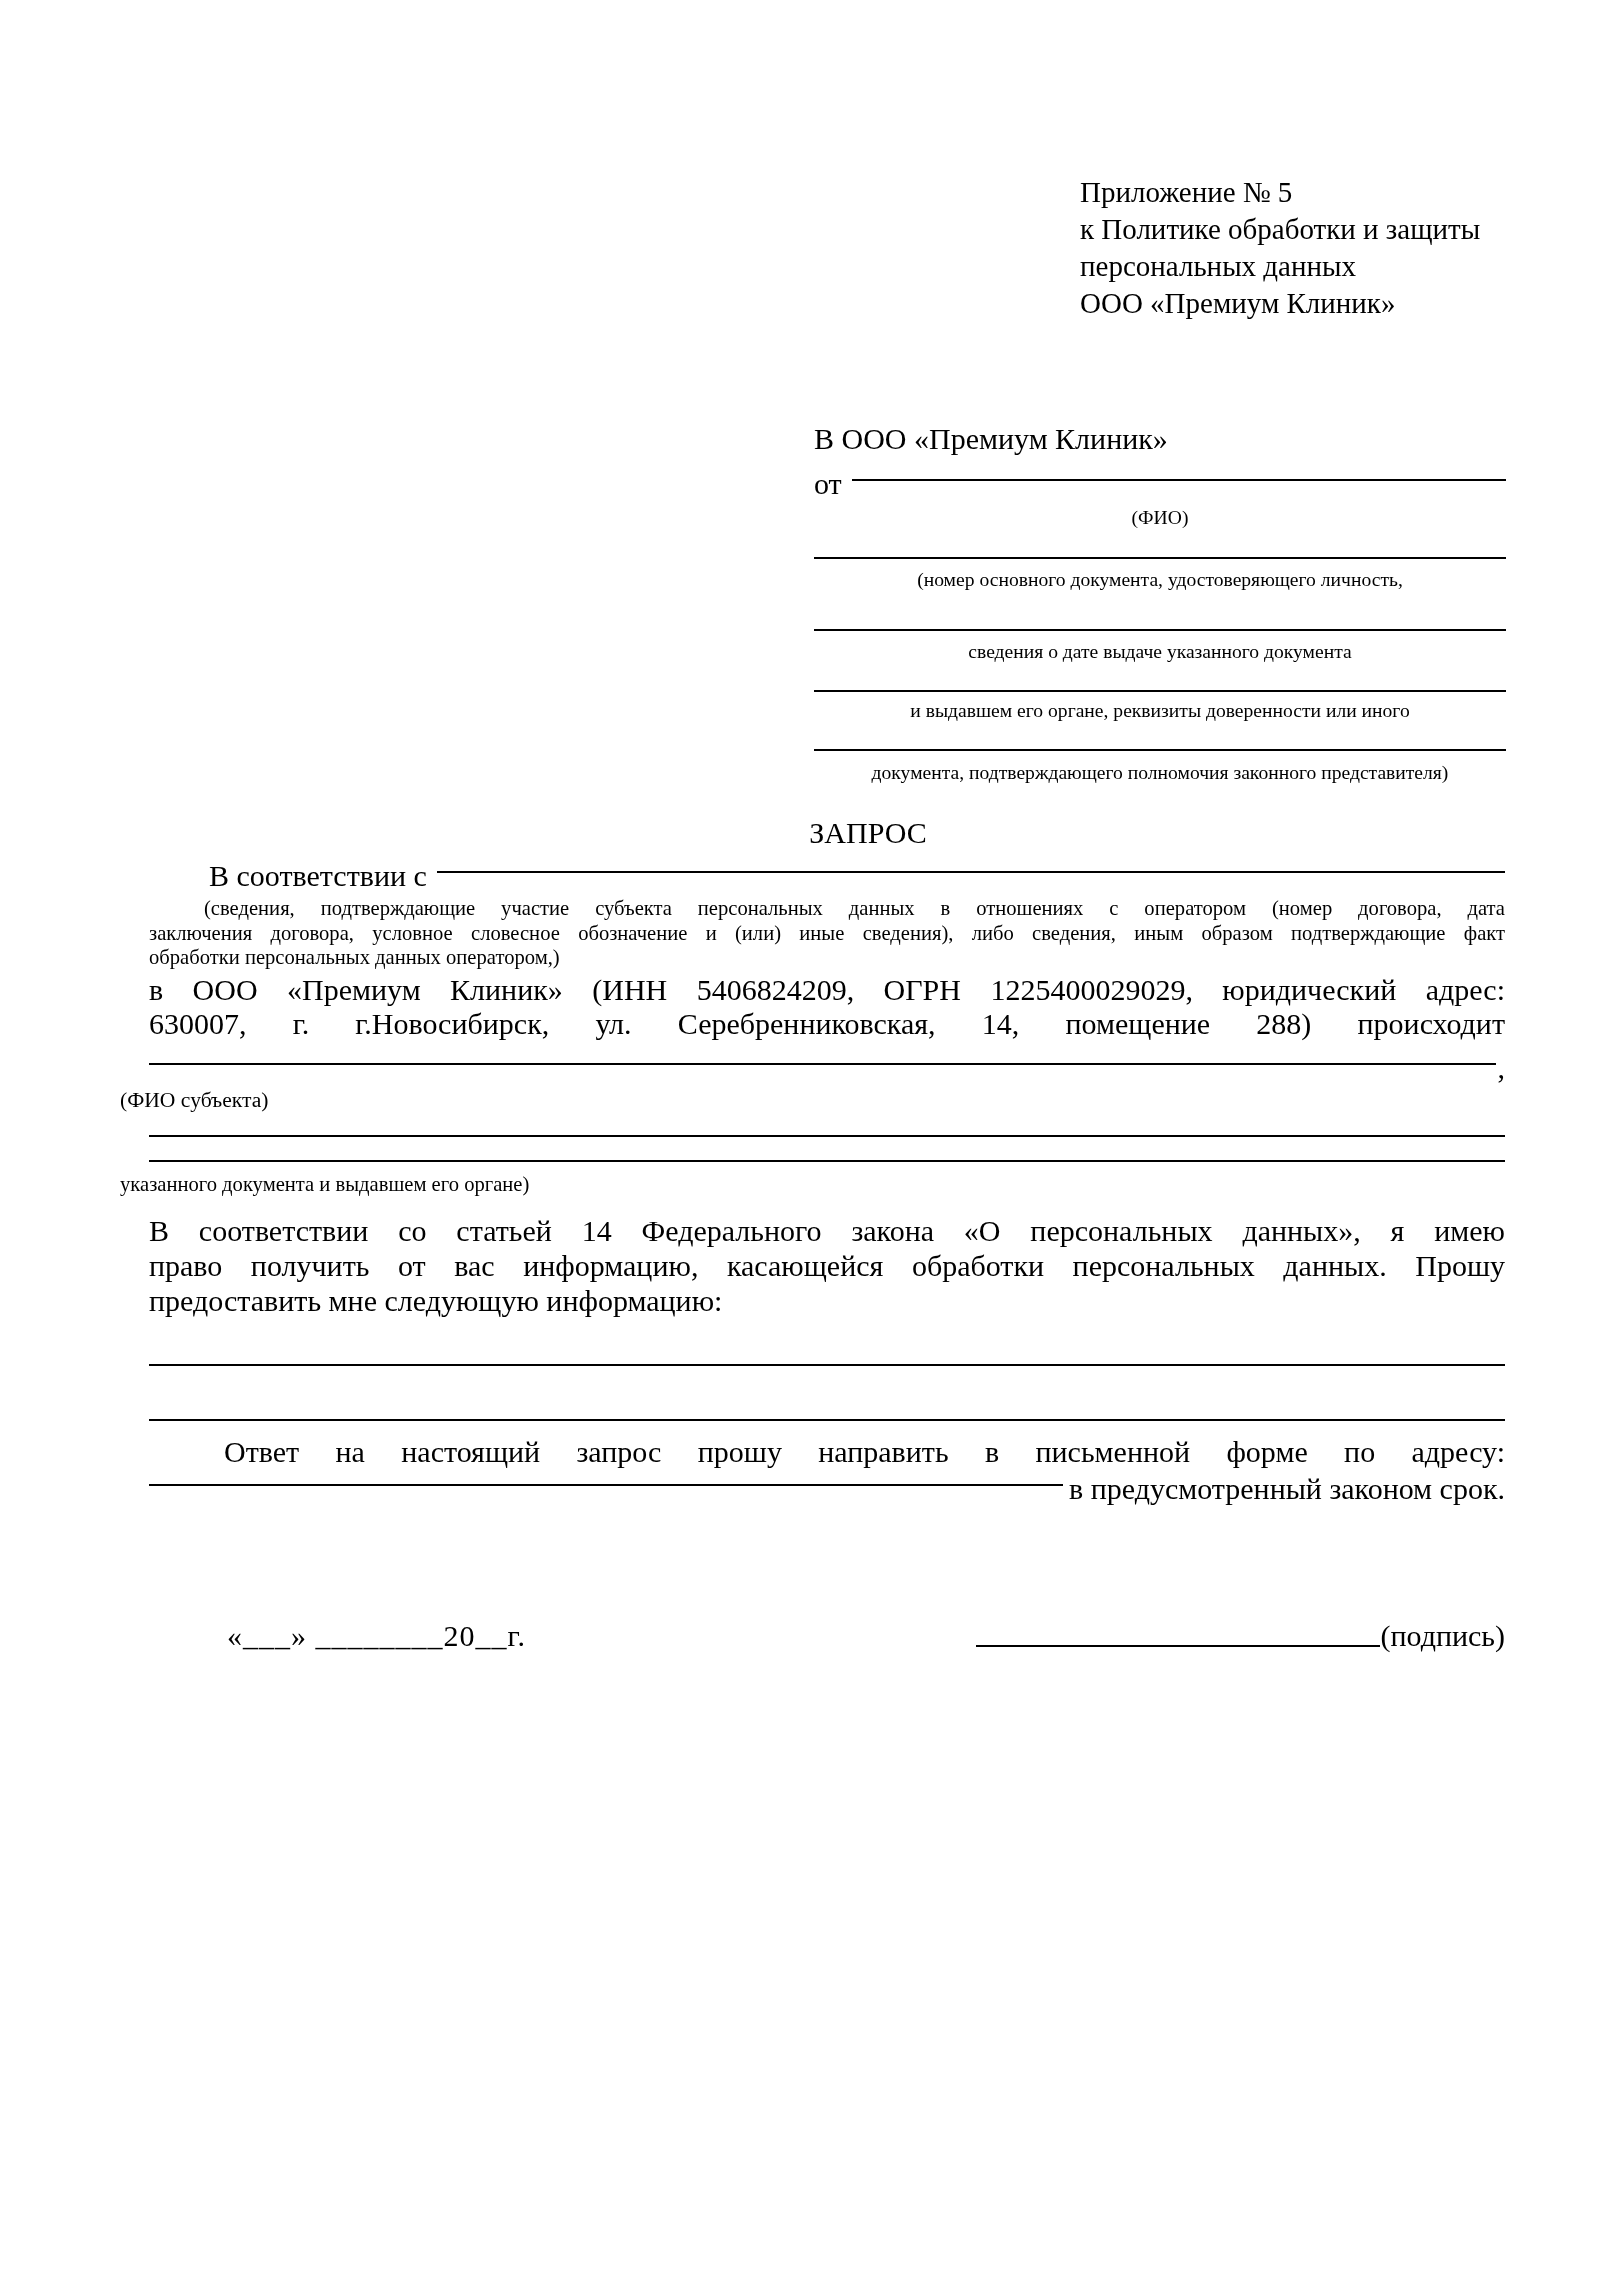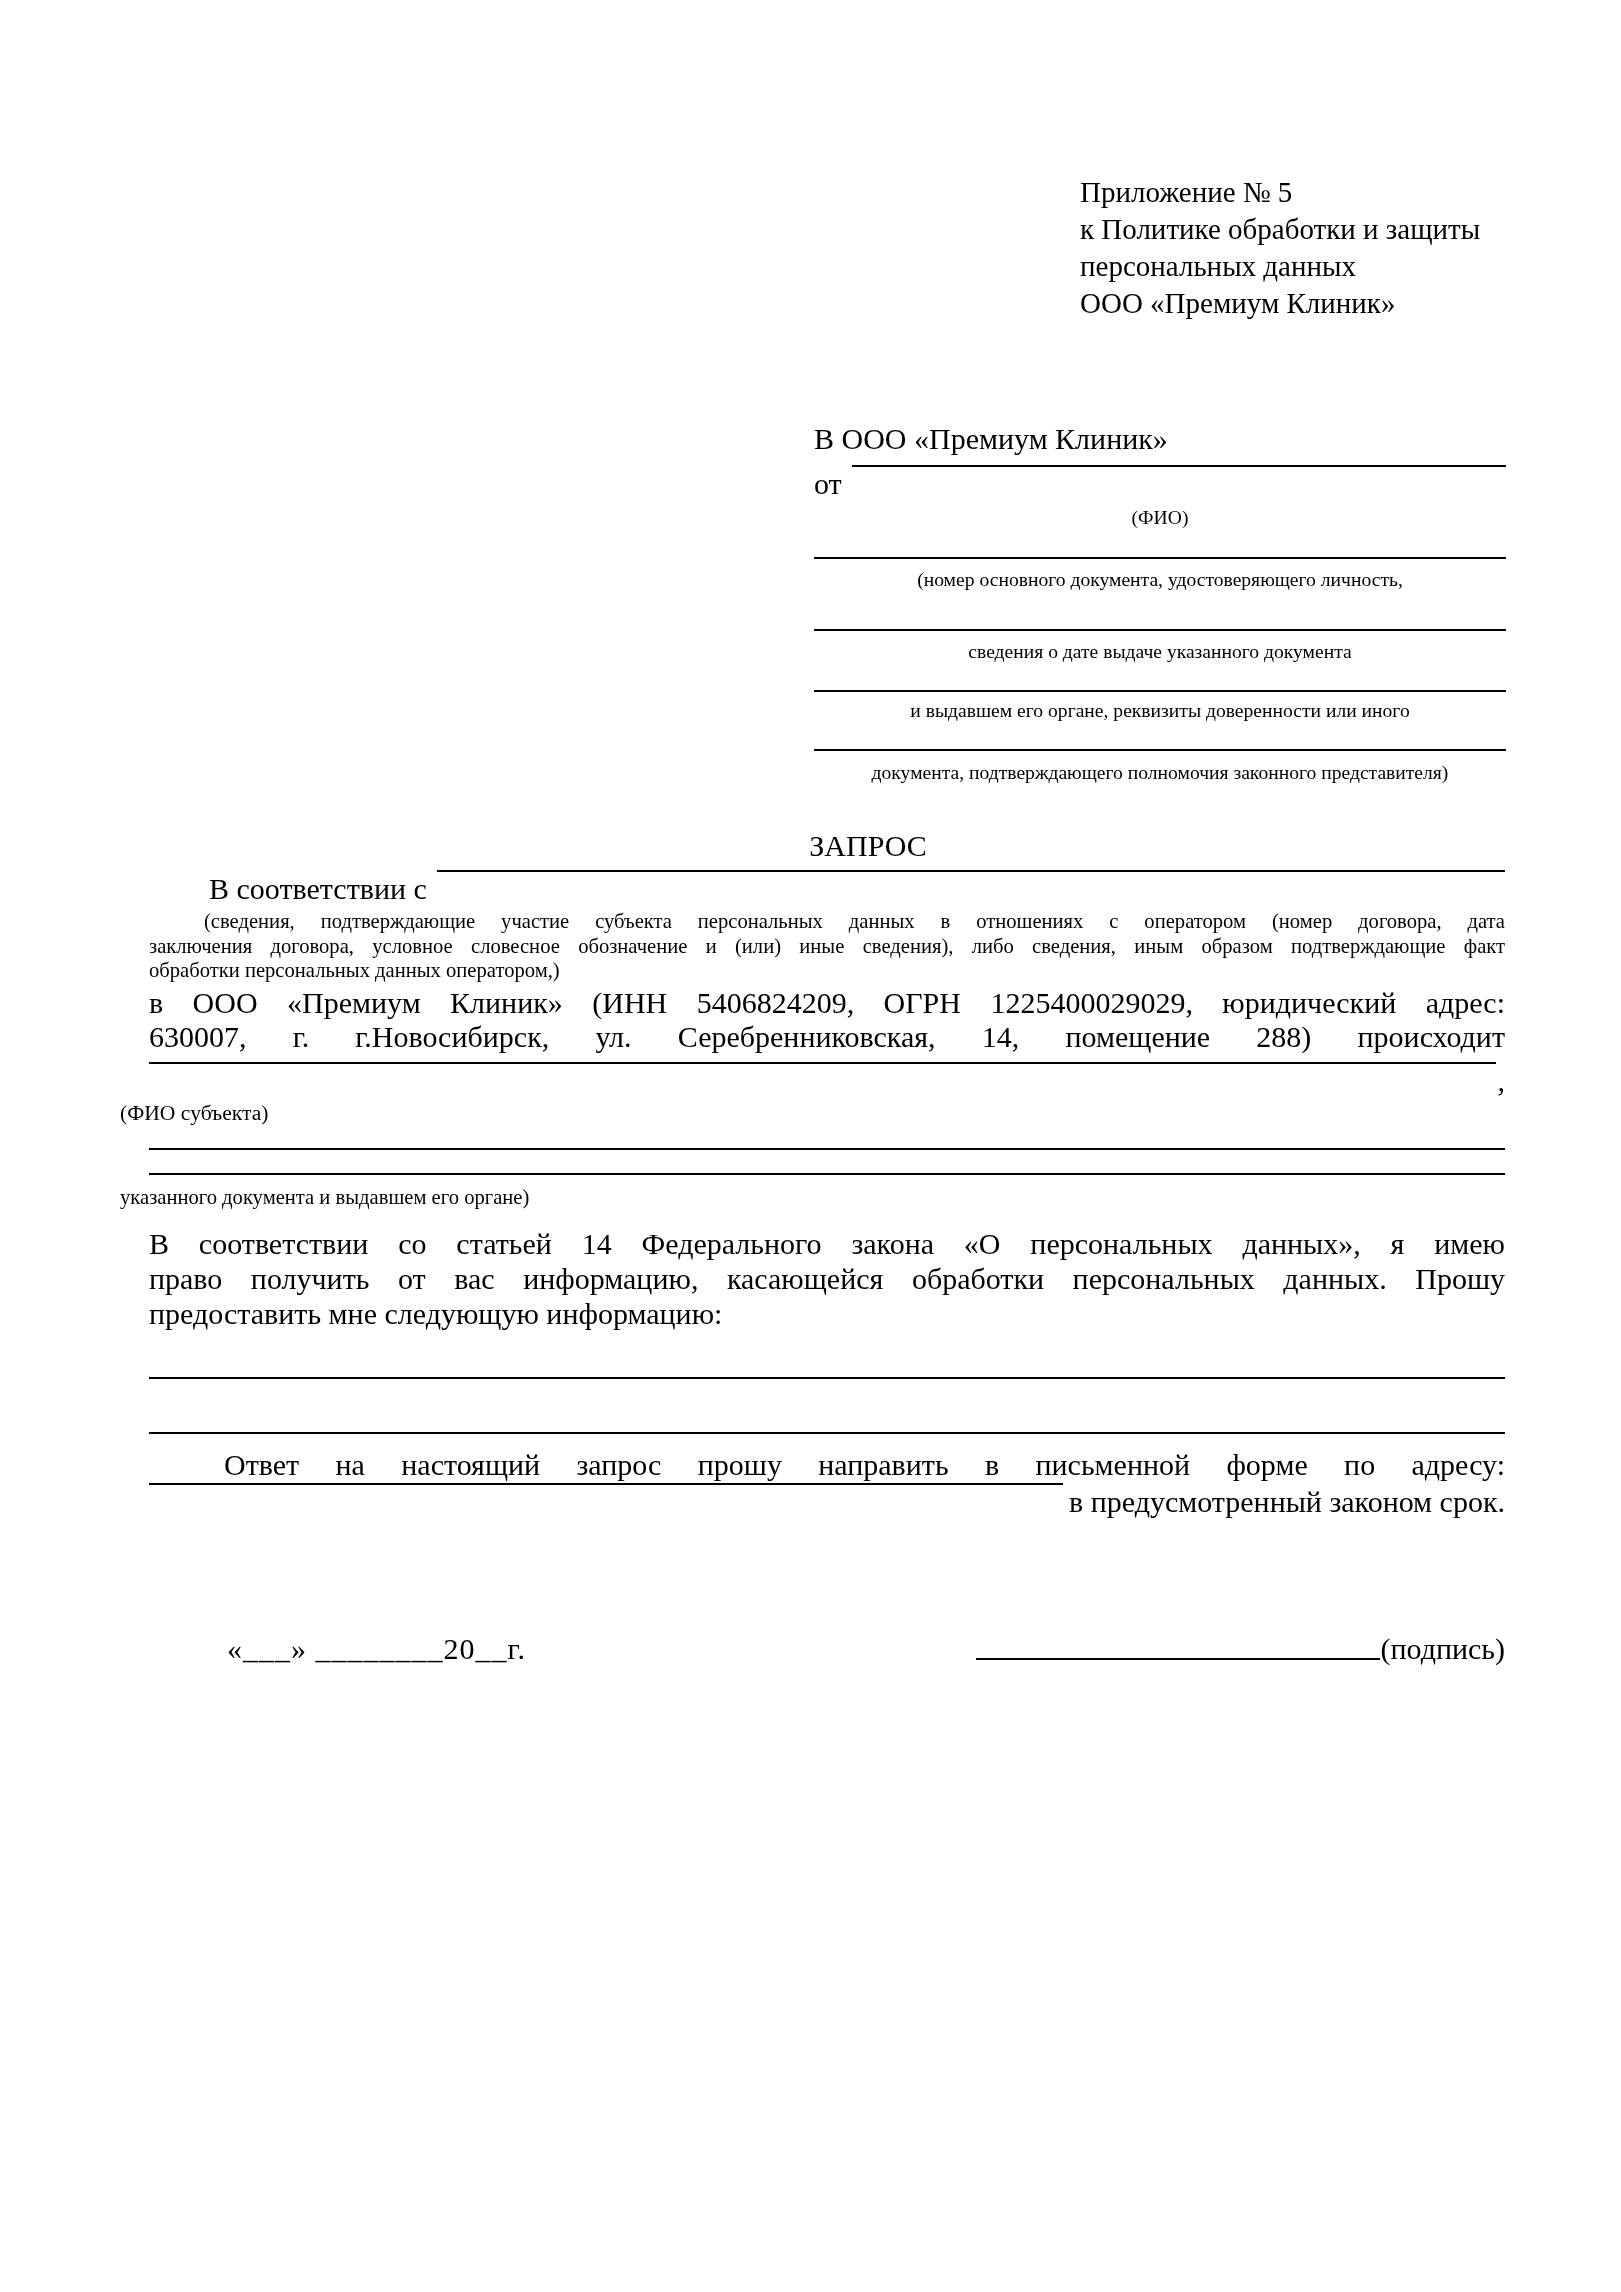--- a/index.html
+++ b/index.html
@@ -37,21 +37,21 @@
   }
 
   
   .addressee {
     margin-top: 98px;
     margin-left: 665px; 
     width: 692px;       
   }
   .addressee .to { line-height: 37px; }
 
-  .row { display: flex; align-items: flex-start; line-height: 37px; }
+  .row { display: flex; align-items: center; line-height: 37px; }
   .fill {
     flex: 1 1 auto;
     border-bottom: 2.9px solid #000;
     margin-bottom: 6.9px;
   }
   .from-row { margin-top: 7.8px; }
   .from-row .fill { margin-left: 9.8px; }
 
   .cap {
     font-size: 19.6px;
@@ -67,21 +67,21 @@
   .addressee .c1 { margin-top: 8.8px;  }
   .addressee .b2 { margin-top: 38px; }
   .addressee .c2 { margin-top: 8.8px;  }
   .addressee .b3 { margin-top: 26.5px; }
   .addressee .c3 { margin-top: 6.9px;  }
   .addressee .b4 { margin-top: 26.5px; }
   .addressee .c4 { margin-top: 9.8px; }
 
   
   .zapros {
-    margin-top: 43px;
+    margin-top: 30px;
     text-align: center;
     transform: translateX(41px);
     line-height: 37px;
   }
   .intro-row { margin-top: 5.9px; }
   .intro-row .indent { width: 60px; flex: 0 0 auto; }
   .intro-row .fill { margin-left: 9.8px; }
 
   .note-para {
     margin-top: 2px;

